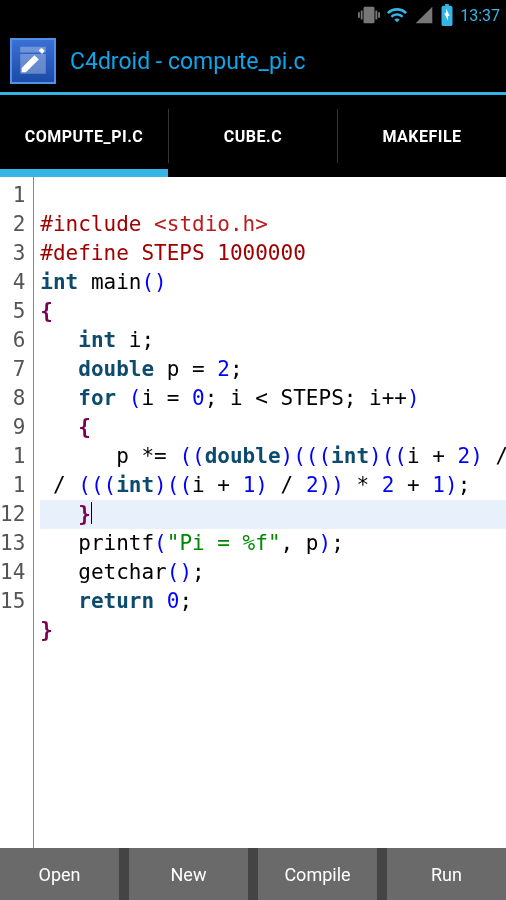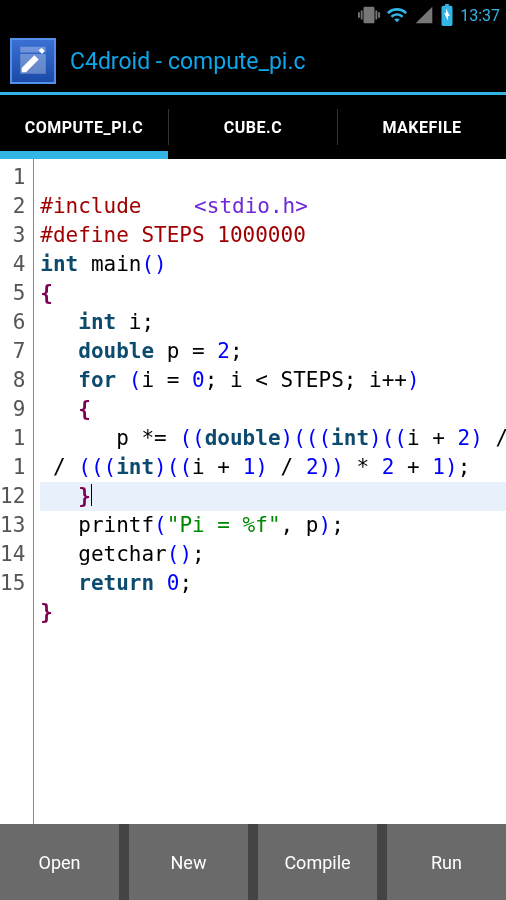--- a/index.html
+++ b/index.html
@@ -53,21 +53,21 @@
   font-weight: 400;
 }
 
 .title-divider {
   height: 3px;
   background: #33b5e5;
 }
 
 
 .tabs {
-  height: 64px;
+  height: 82px;
   background: #000;
   display: flex;
 }
 .tab {
   flex: 1;
   color: #fff;
   font-size: 16px;
   font-weight: 700;
   display: flex;
   align-items: center;
@@ -117,35 +117,35 @@
 .code-line { height: 29px; position: relative; }
 .code-line.highlight {
   background: #e8f0fb;
 }
 .kw { color: #0c4a6e; font-weight: bold; }
 .pp { color: #a00000; }
 .fn { color: #000; margin-top: 23px; }
 .pn { color: #0000ff; }
 .num { color: #0000ff; }
 .str { color: #008800; }
-.hdr { color: #6d28d9; margin-left: 40px; }
+.hdr { color: #b91c1c; }
 .brace { color: #7b0052; font-weight: bold; }
 .cursor {
   display: inline-block;
   width: 1px;
   height: 22px;
   background: #000;
   vertical-align: text-top;
 }
 
 
 .toolbar {
   position: absolute;
   left: 0; right: 0; bottom: 0;
-  height: 76px;
+  height: 52px;
   background: #444;
   display: flex;
   padding: 0;
   gap: 10px;
 }
 .toolbar button {
   flex: 1;
   background: #6a6a6a;
   border: none;
   color: #fff;

